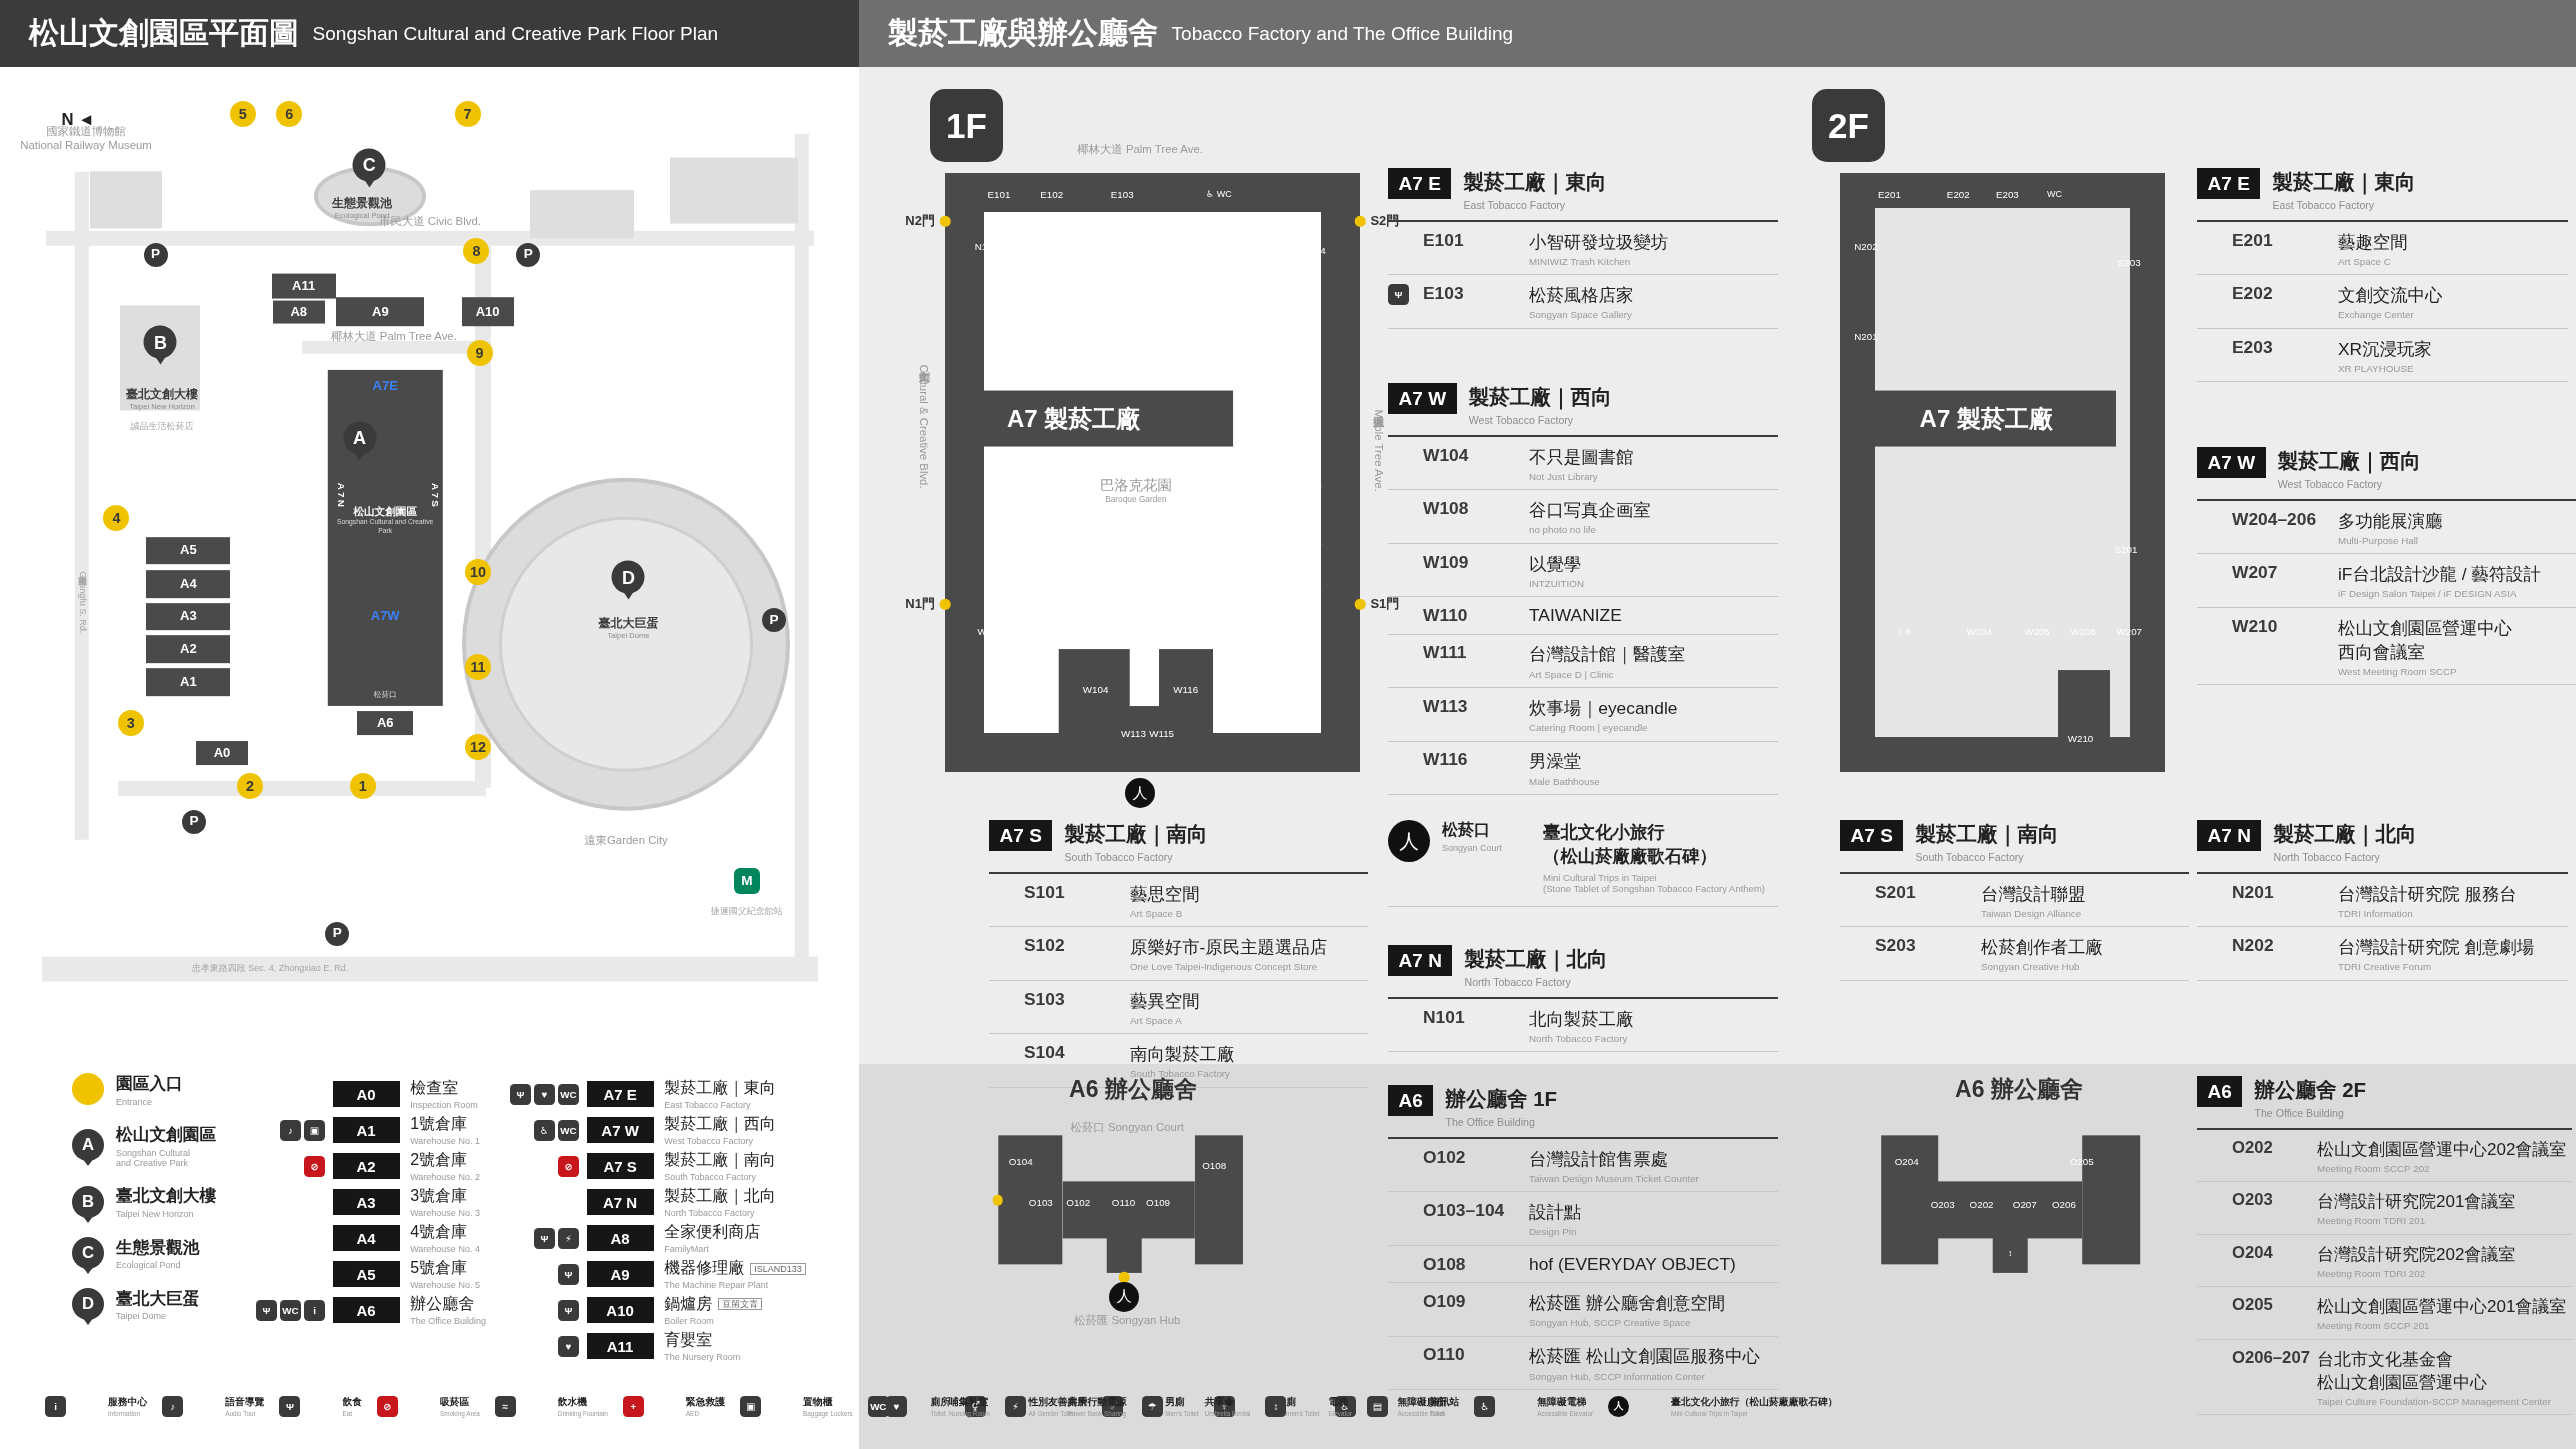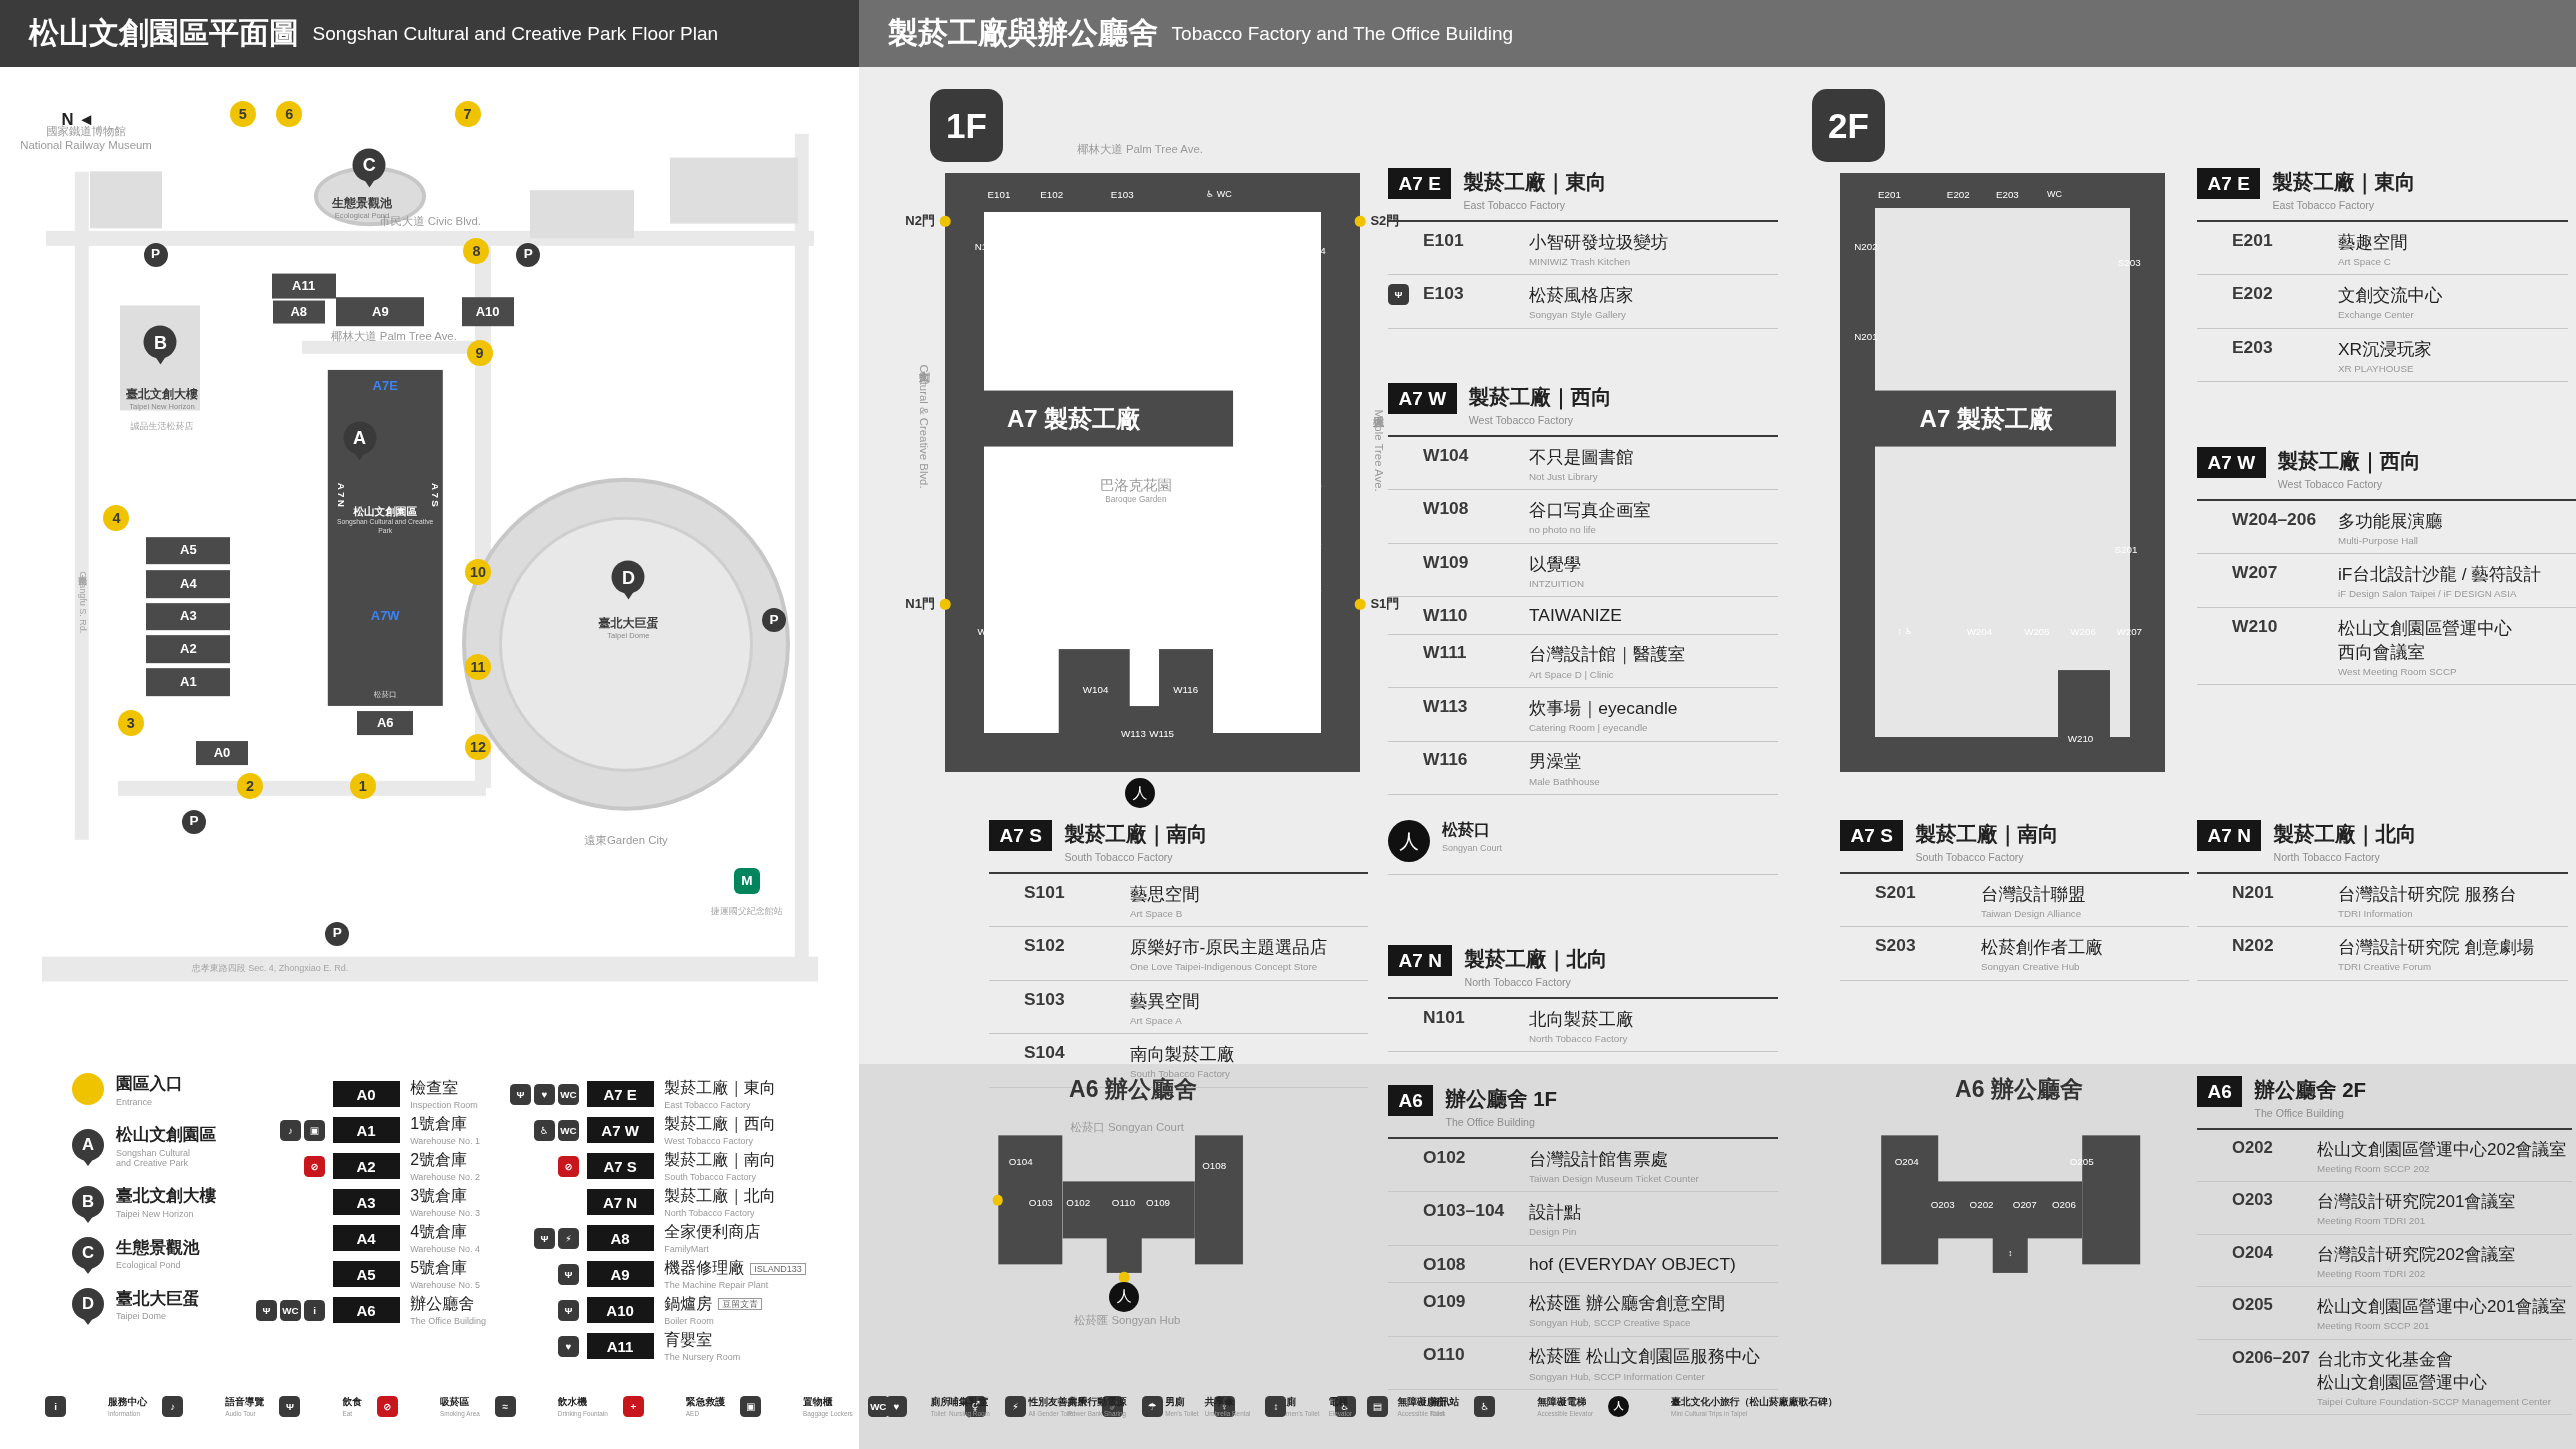--- a/index.html
+++ b/index.html
@@ -638,21 +638,21 @@
           </span>
         </div>
         <div class="row">
           <span class="ics">
             <span class="chip">Ψ</span>
           </span>
 
           <span class="code">E103</span>
           <span class="nm">
             <span class="zh">松菸風格店家</span>
-            <span class="en">Songyan Style Gallery</span>
+            <span class="en">Songyan Space Gallery</span>
           </span>
         </div>
       </div>
   </div>
 
   <div class="sec" style="left:1388px;top:383px;width:390px;">
     <div class="sec-head">
       <span class="badge">A7 W</span>
       <span class="sec-tt">
         <span class="sec-zh">製菸工廠｜西向</span>
@@ -773,20 +773,26 @@
           </span>
         </div>
       </div>
   </div>
 
   <div class="court-block" style="left:1388px;top:820px;width:390px;">
     <div class="cb-icon">人</div>
     <div class="cb-label">
       <span class="zh">松菸口</span>
       <span class="en">Songyan Court</span>
+    </div>
+    <div class="cb-title">
+      <span class="zh">臺北文化小旅行
+（松山菸廠廠歌石碑）</span>
+      <span class="en">Mini Cultural Trips in Taipei
+(Stone Tablet of Songshan Tobacco Factory Anthem)</span>
     </div>
   </div>
 
   <div class="sec" style="left:1388px;top:945px;width:390px;">
     <div class="sec-head">
       <span class="badge">A7 N</span>
       <span class="sec-tt">
         <span class="sec-zh">製菸工廠｜北向</span>
         <span class="sec-en">North Tobacco Factory</span>
       </span>

